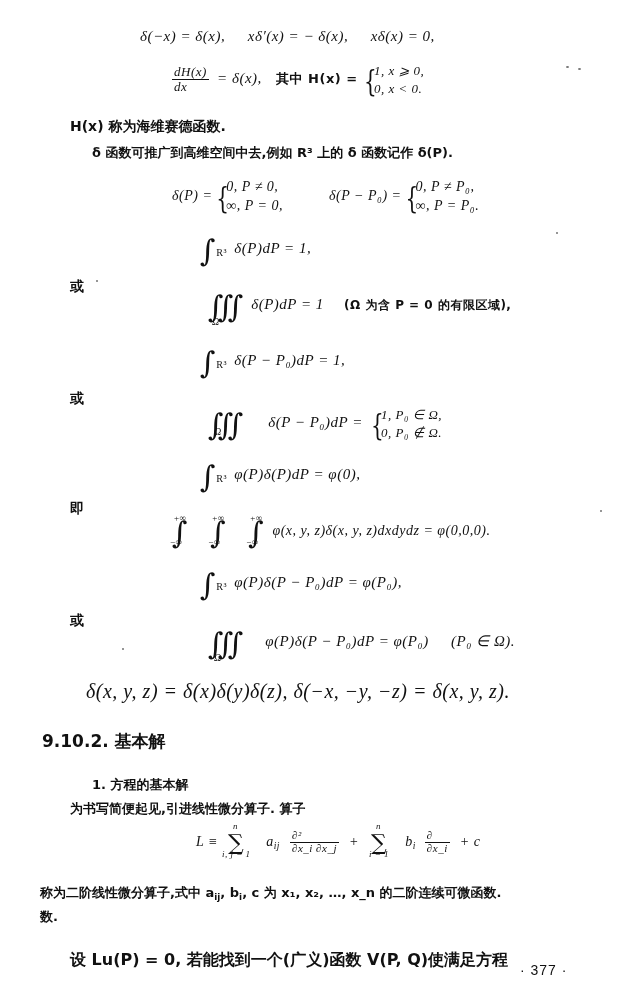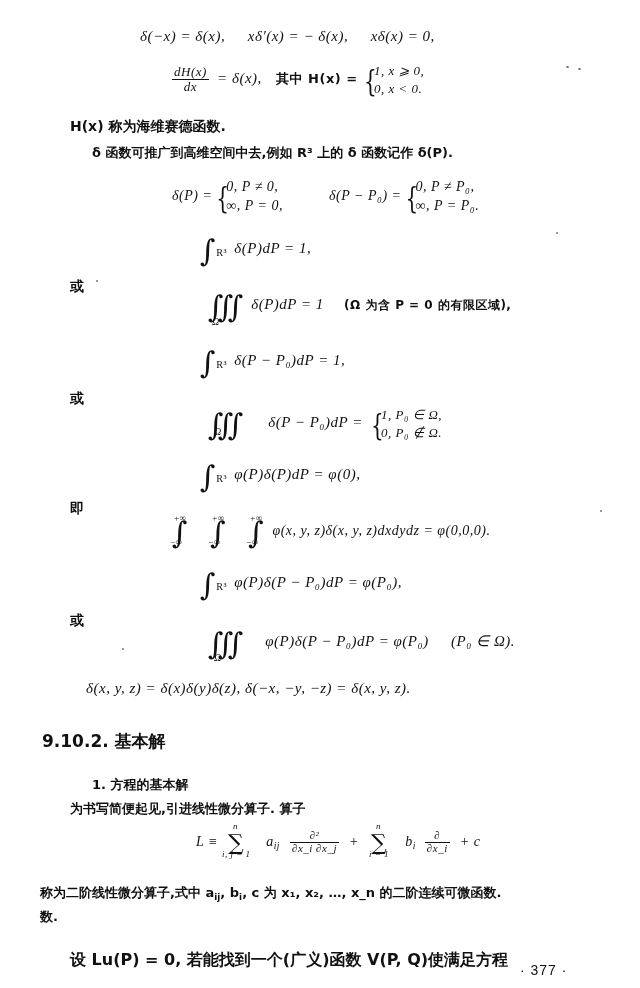--- a/index.html
+++ b/index.html
@@ -43,21 +43,20 @@
   .bigsum {
     font-family: "DejaVu Serif", serif;
     font-size: 22px;
     font-style: normal;
     display: inline-block;
     vertical-align: -0.18em;
   }
   .frac {
     display: inline-block;
     vertical-align: middle;
-    text-align: center;
     font-style: italic;
     line-height: 1.05;
   }
   .frac .num { display: block; border-bottom: 1px solid #111; padding: 0 2px; }
   .frac .den { display: block; padding: 0 2px; }
   .cases {
     display: inline-block;
     vertical-align: middle;
     position: relative;
     padding-left: 10px;
@@ -223,21 +222,21 @@
     <span class="zhb">或</span>
   </div>
 
   <div class="line math" style="left:208px; top:632px; font-size:15px;">
     <span class="bigint">∭</span>
     <span style="margin-left:17px;">φ(P)δ(P − P₀)dP = φ(P₀)</span>
     <span style="margin-left:18px;">(P₀ ∈ Ω).</span>
   </div>
   <div class="line" style="left:214px; top:652px; font-size:10px; font-style:italic;">Ω</div>
 
-  <div class="line math" style="left:86px; top:680px; font-size:15px;">
+  <div class="line math" style="left:86px; top:680px; font-size:20px;">
     <span>δ(x, y, z) = δ(x)δ(y)δ(z),   δ(−x, −y, −z) = δ(x, y, z).</span>
   </div>
 
   <div class="line heading" style="left:42px; top:730px;">
     <span>9.10.2. 基本解</span>
   </div>
 
   <div class="line" style="left:92px; top:776px; font-size:13px;">
     <span class="zhb">1. 方程的基本解</span>
   </div>

